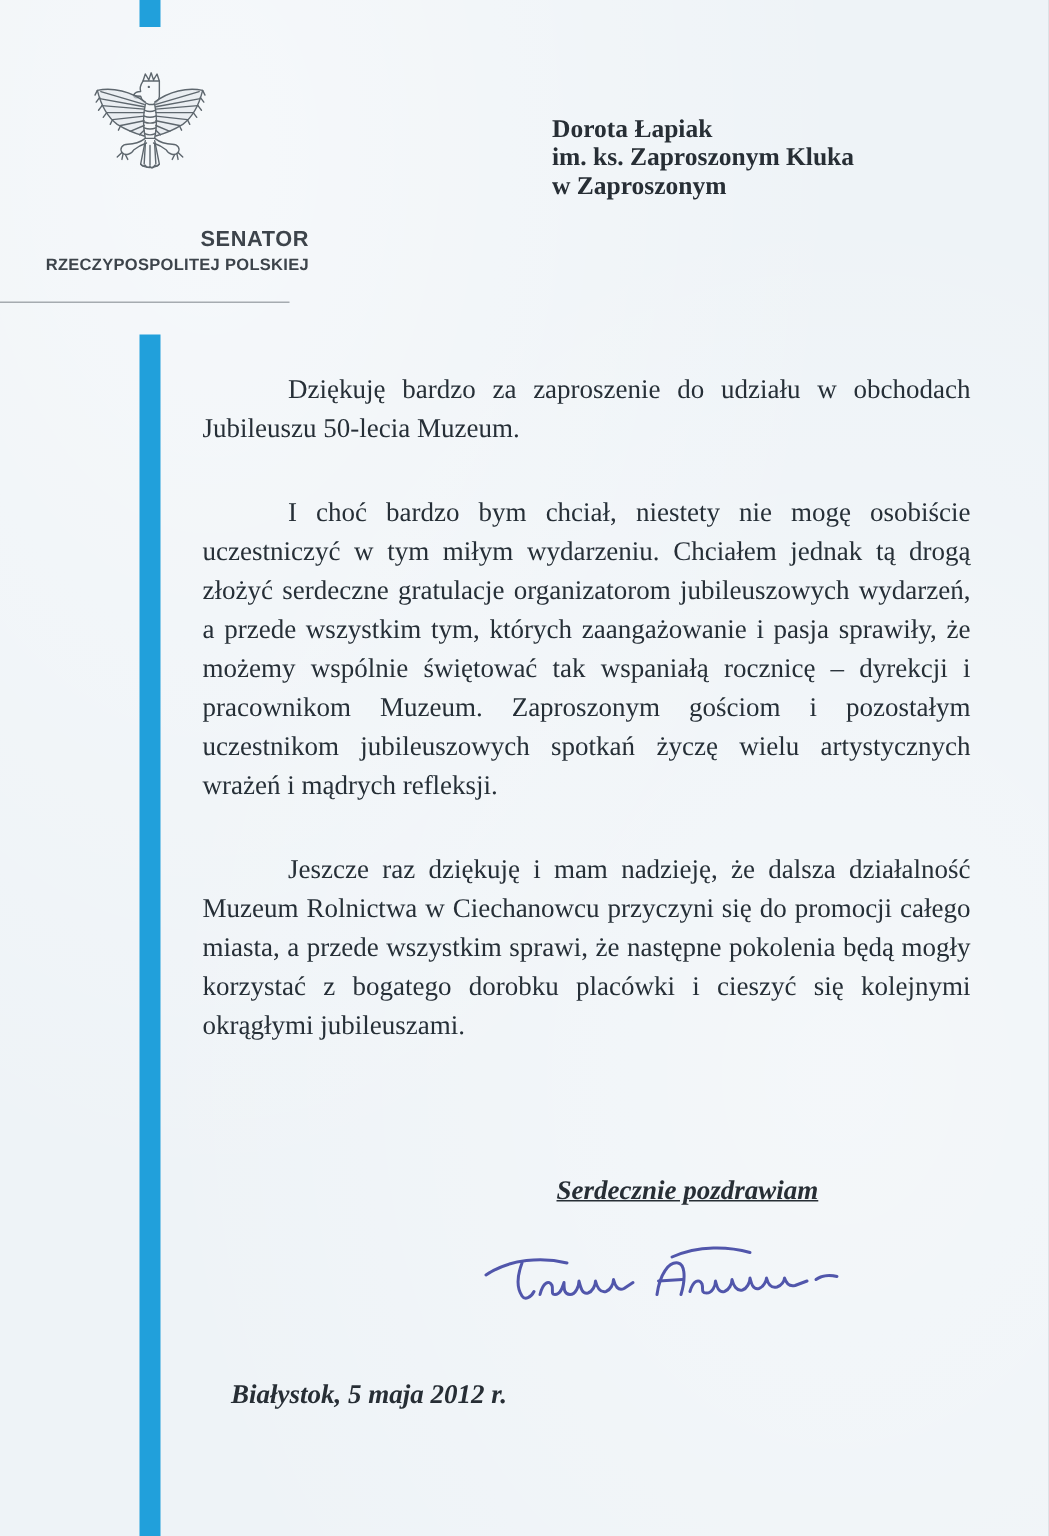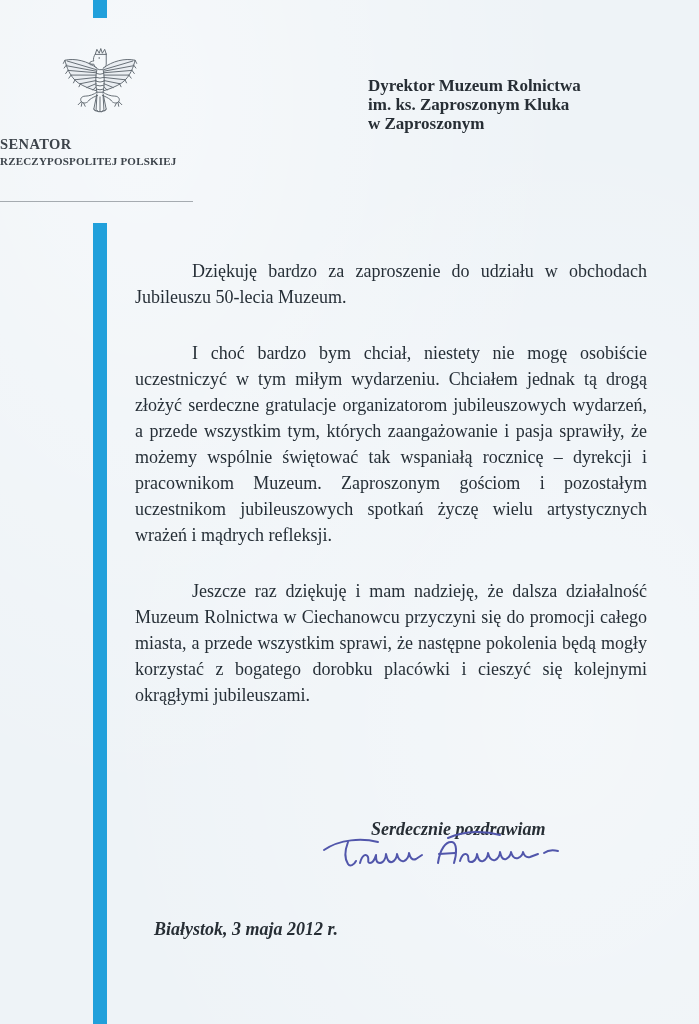--- a/index.html
+++ b/index.html
@@ -24,45 +24,46 @@
     overflow:hidden;
     font-family:"Liberation Serif", serif;
     color:var(--ink);
   }
   .stripe{position:absolute;left:93px;width:14px;background:var(--stripe);}
   .stripe-top{top:0;height:18px;}
   .stripe-main{top:223px;height:801px;}
   .emblem{position:absolute;left:61px;top:42px;width:78px;height:88px;color:var(--emblem);}
   .emblem svg{width:100%;height:100%;}
   .letterhead-title{
-    position:absolute;left:0;top:136px;width:206px;
-    text-align:left;
-    font-family:Liberation Serif, serif;
+    position:absolute;left:0;top:152px;width:206px;
+    text-align:right;
+    font-family:Liberation Sans, sans-serif;
     font-weight:bold;
     color:var(--head-ink);
   }
   .letterhead-title .l1{font-size:14.5px;letter-spacing:.4px;line-height:17px;}
   .letterhead-title .l2{font-size:11px;letter-spacing:.2px;line-height:17px;}
   .divider{position:absolute;left:0;top:201px;width:193px;height:1px;background:var(--divider);opacity:.75;}
   .recipient{
     position:absolute;left:368px;top:76px;
     font-weight:bold;font-size:17px;line-height:19px;
     color:#272e35;
   }
   .letter-body{
     position:absolute;left:135px;top:246px;width:512px;
     font-size:18px;line-height:26px;
     text-align:justify;
     color:var(--ink);
   }
-  .letter-body p{text-indent:57px;margin:12px 0 30px 0;font-family:Liberation Serif, serif;}
+  .letter-body p{text-indent:57px;margin:0 0 30px 0;font-family:Liberation Serif, serif;}
   .salutation{
-    position:absolute;left:371px;top:819px;
+    position:absolute;left:371px;top:783px;
     font-size:18px;font-weight:bold;font-style:italic;
     color:#272e35;
+    text-decoration:underline;
   }
   .signature{position:absolute;left:320px;top:824px;width:240px;height:56px;color:var(--sig-ink);}
   .signature svg{width:100%;height:100%;}
   .dateline{
     position:absolute;left:154px;top:919px;
     font-size:18px;font-weight:bold;font-style:italic;
     color:#272e35;
   }
 </style>
 </head>
@@ -106,21 +107,21 @@
   </div>
 
   <div class="letterhead-title">
     <div class="l1">SENATOR</div>
     <div class="l2">RZECZYPOSPOLITEJ POLSKIEJ</div>
   </div>
 
   <div class="divider"></div>
 
   <div class="recipient">
-    <div>Dyrektor Muzeum Rolnictwa</div>
+    <div>Dorota Łapiak</div>
     <div>im. ks. Zaproszonym Kluka</div>
     <div>w Zaproszonym</div>
   </div>
 
   <div class="letter-body">
     <p>Dziękuję bardzo za zaproszenie do udziału w obchodach Jubileuszu 50-lecia Muzeum.</p>
     <p>I choć bardzo bym chciał, niestety nie mogę osobiście uczestniczyć w tym miłym wydarzeniu. Chciałem jednak tą drogą złożyć serdeczne gratulacje organizatorom jubileuszowych wydarzeń, a przede wszystkim tym, których zaangażowanie i pasja sprawiły, że możemy wspólnie świętować tak wspaniałą rocznicę – dyrekcji i pracownikom Muzeum. Zaproszonym gościom i pozostałym uczestnikom jubileuszowych spotkań życzę wielu artystycznych wrażeń i mądrych refleksji.</p>
     <p>Jeszcze raz dziękuję i mam nadzieję, że dalsza działalność Muzeum Rolnictwa w Ciechanowcu przyczyni się do promocji całego miasta, a przede wszystkim sprawi, że następne pokolenia będą mogły korzystać z bogatego dorobku placówki i cieszyć się kolejnymi okrągłymi jubileuszami.</p>
   </div>
 
@@ -134,15 +135,15 @@
       <path d="M40 38 C42 30 46 28 48 32 C49 35 47 38 50 38 C54 38 55 33 56 30 C56 34 56 38 60 38 C64 38 66 32 66 29 C67 33 68 38 72 37 C75 36 77 32 77 29 C78 33 80 37 84 36 C87 35 89 31 89 28 C90 32 92 36 96 34 L102 30"></path>
 
       <path d="M118 38 C120 24 126 16 132 17 C137 18 137 28 134 38"></path>
       <path d="M119 29 L135 28"></path>
       <path d="M128 13 C146 5 166 6 180 10"></path>
       <path d="M140 36 C142 29 146 27 148 31 C149 34 147 37 151 37 C155 37 157 32 157 29 C158 33 159 37 163 36 C166 35 168 31 168 28 C169 32 171 36 175 35 C178 34 180 30 180 27 C181 31 182 35 186 34 C189 33 191 29 191 27 C192 31 194 34 198 33 C201 32 203 29 203 27 C204 30 206 33 210 32 L218 29"></path>
       <path d="M224 28 C228 25 234 25 238 26"></path>
     </svg>
   </div>
 
-  <div class="dateline">Białystok, 3 maja 2012 r.</div>
+  <div class="dateline">Białystok, 5 maja 2012 r.</div>
 
 </div>
 
 </body></html>

